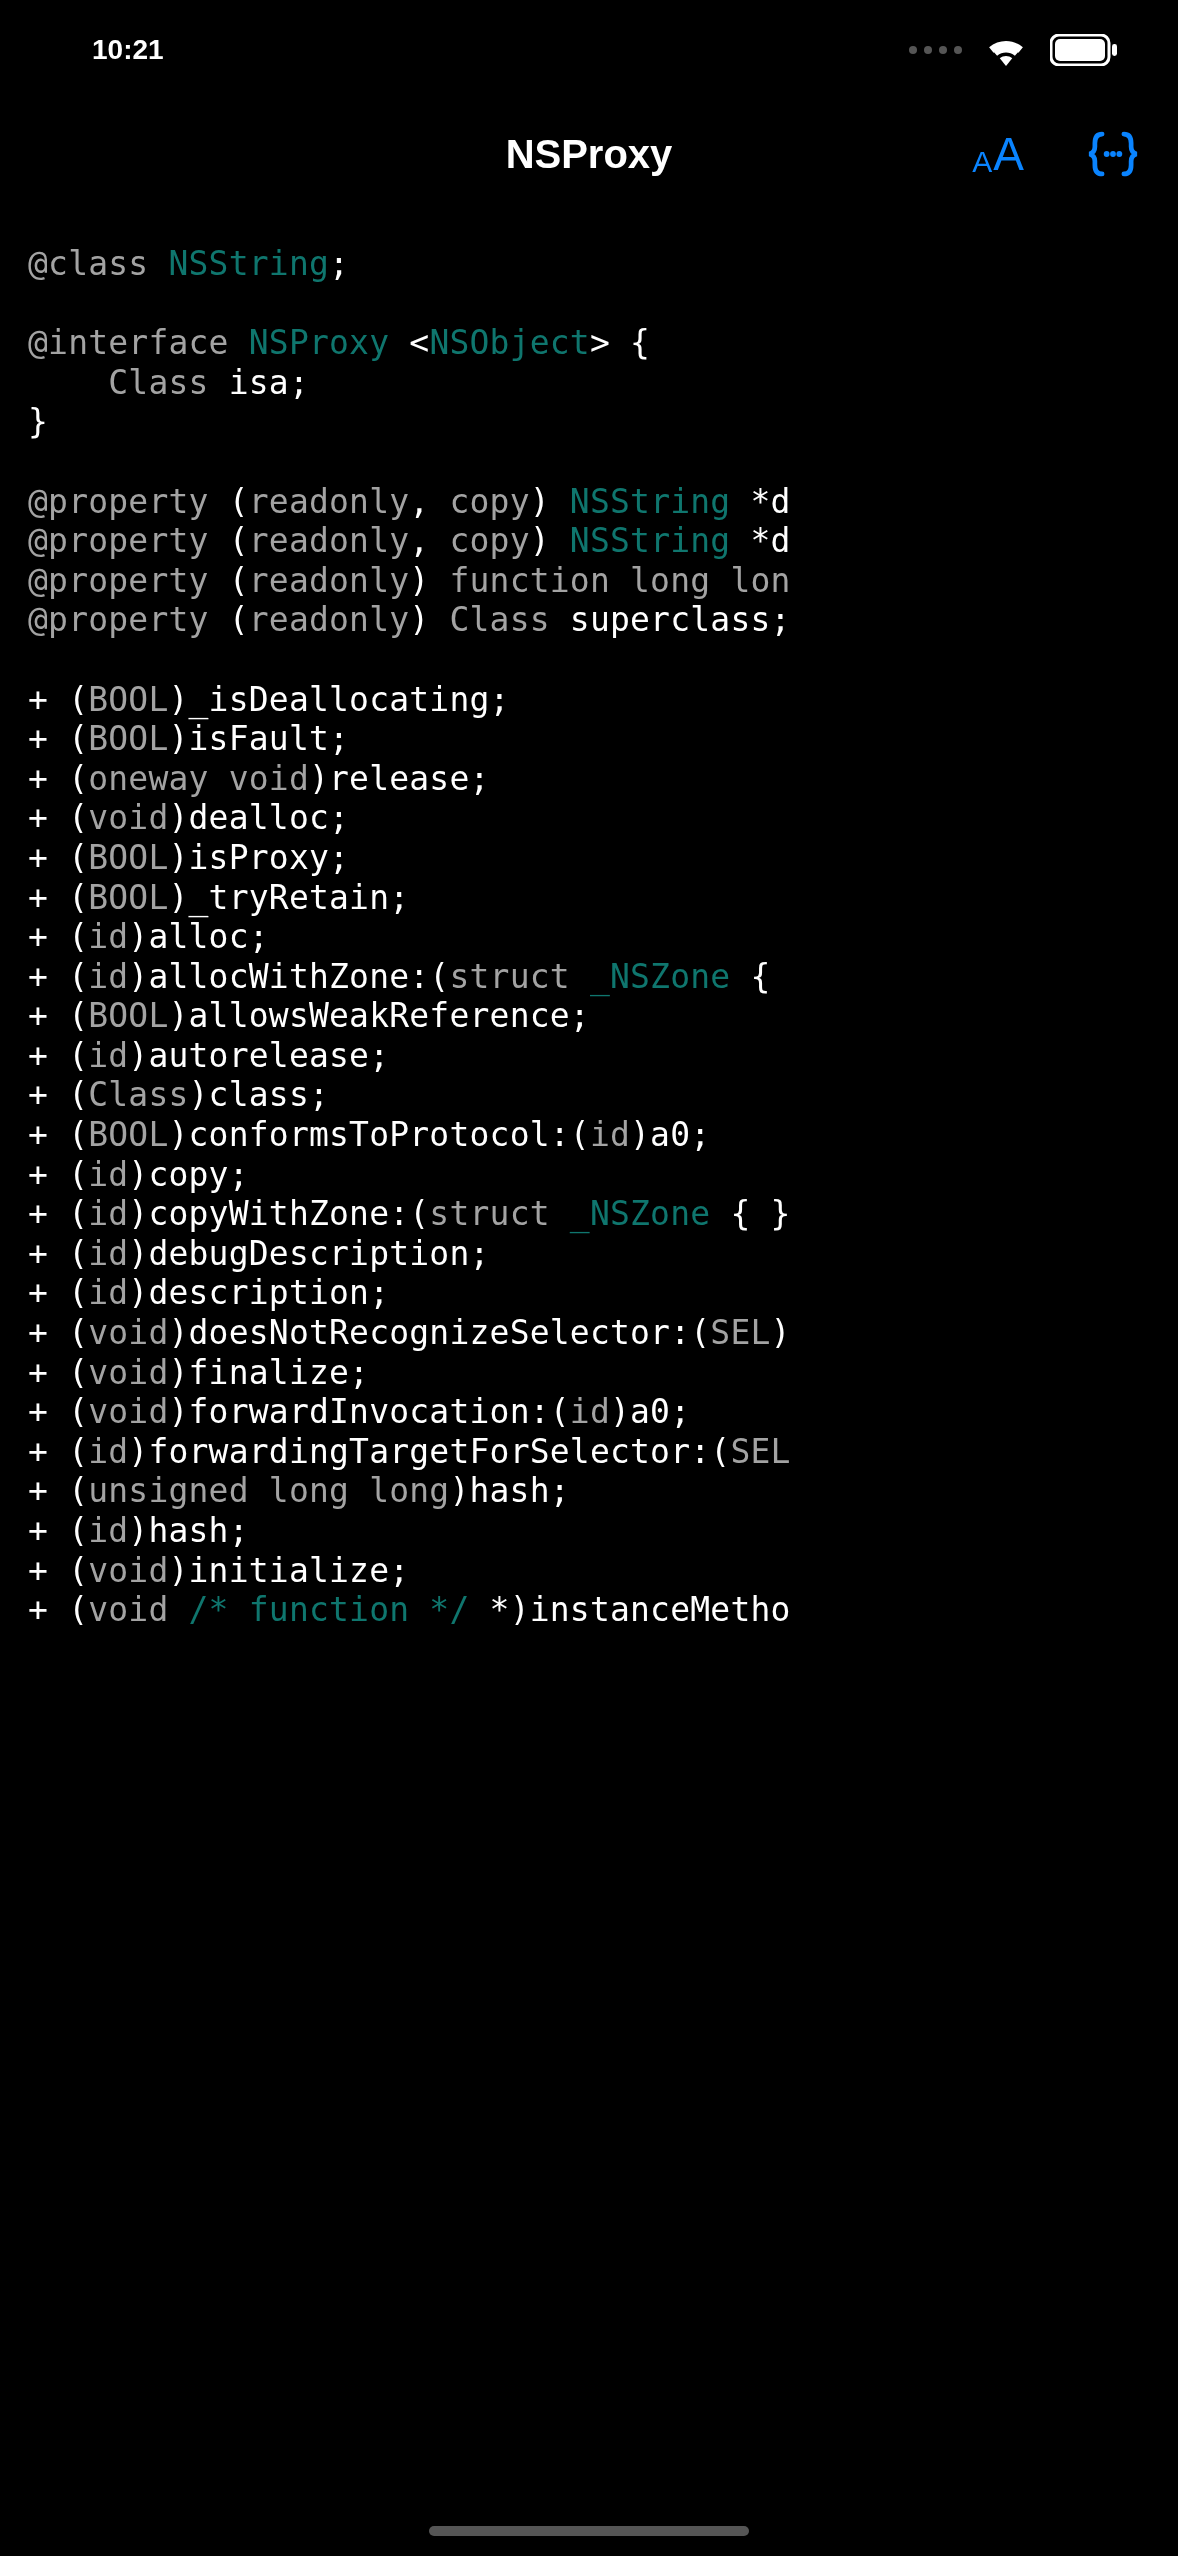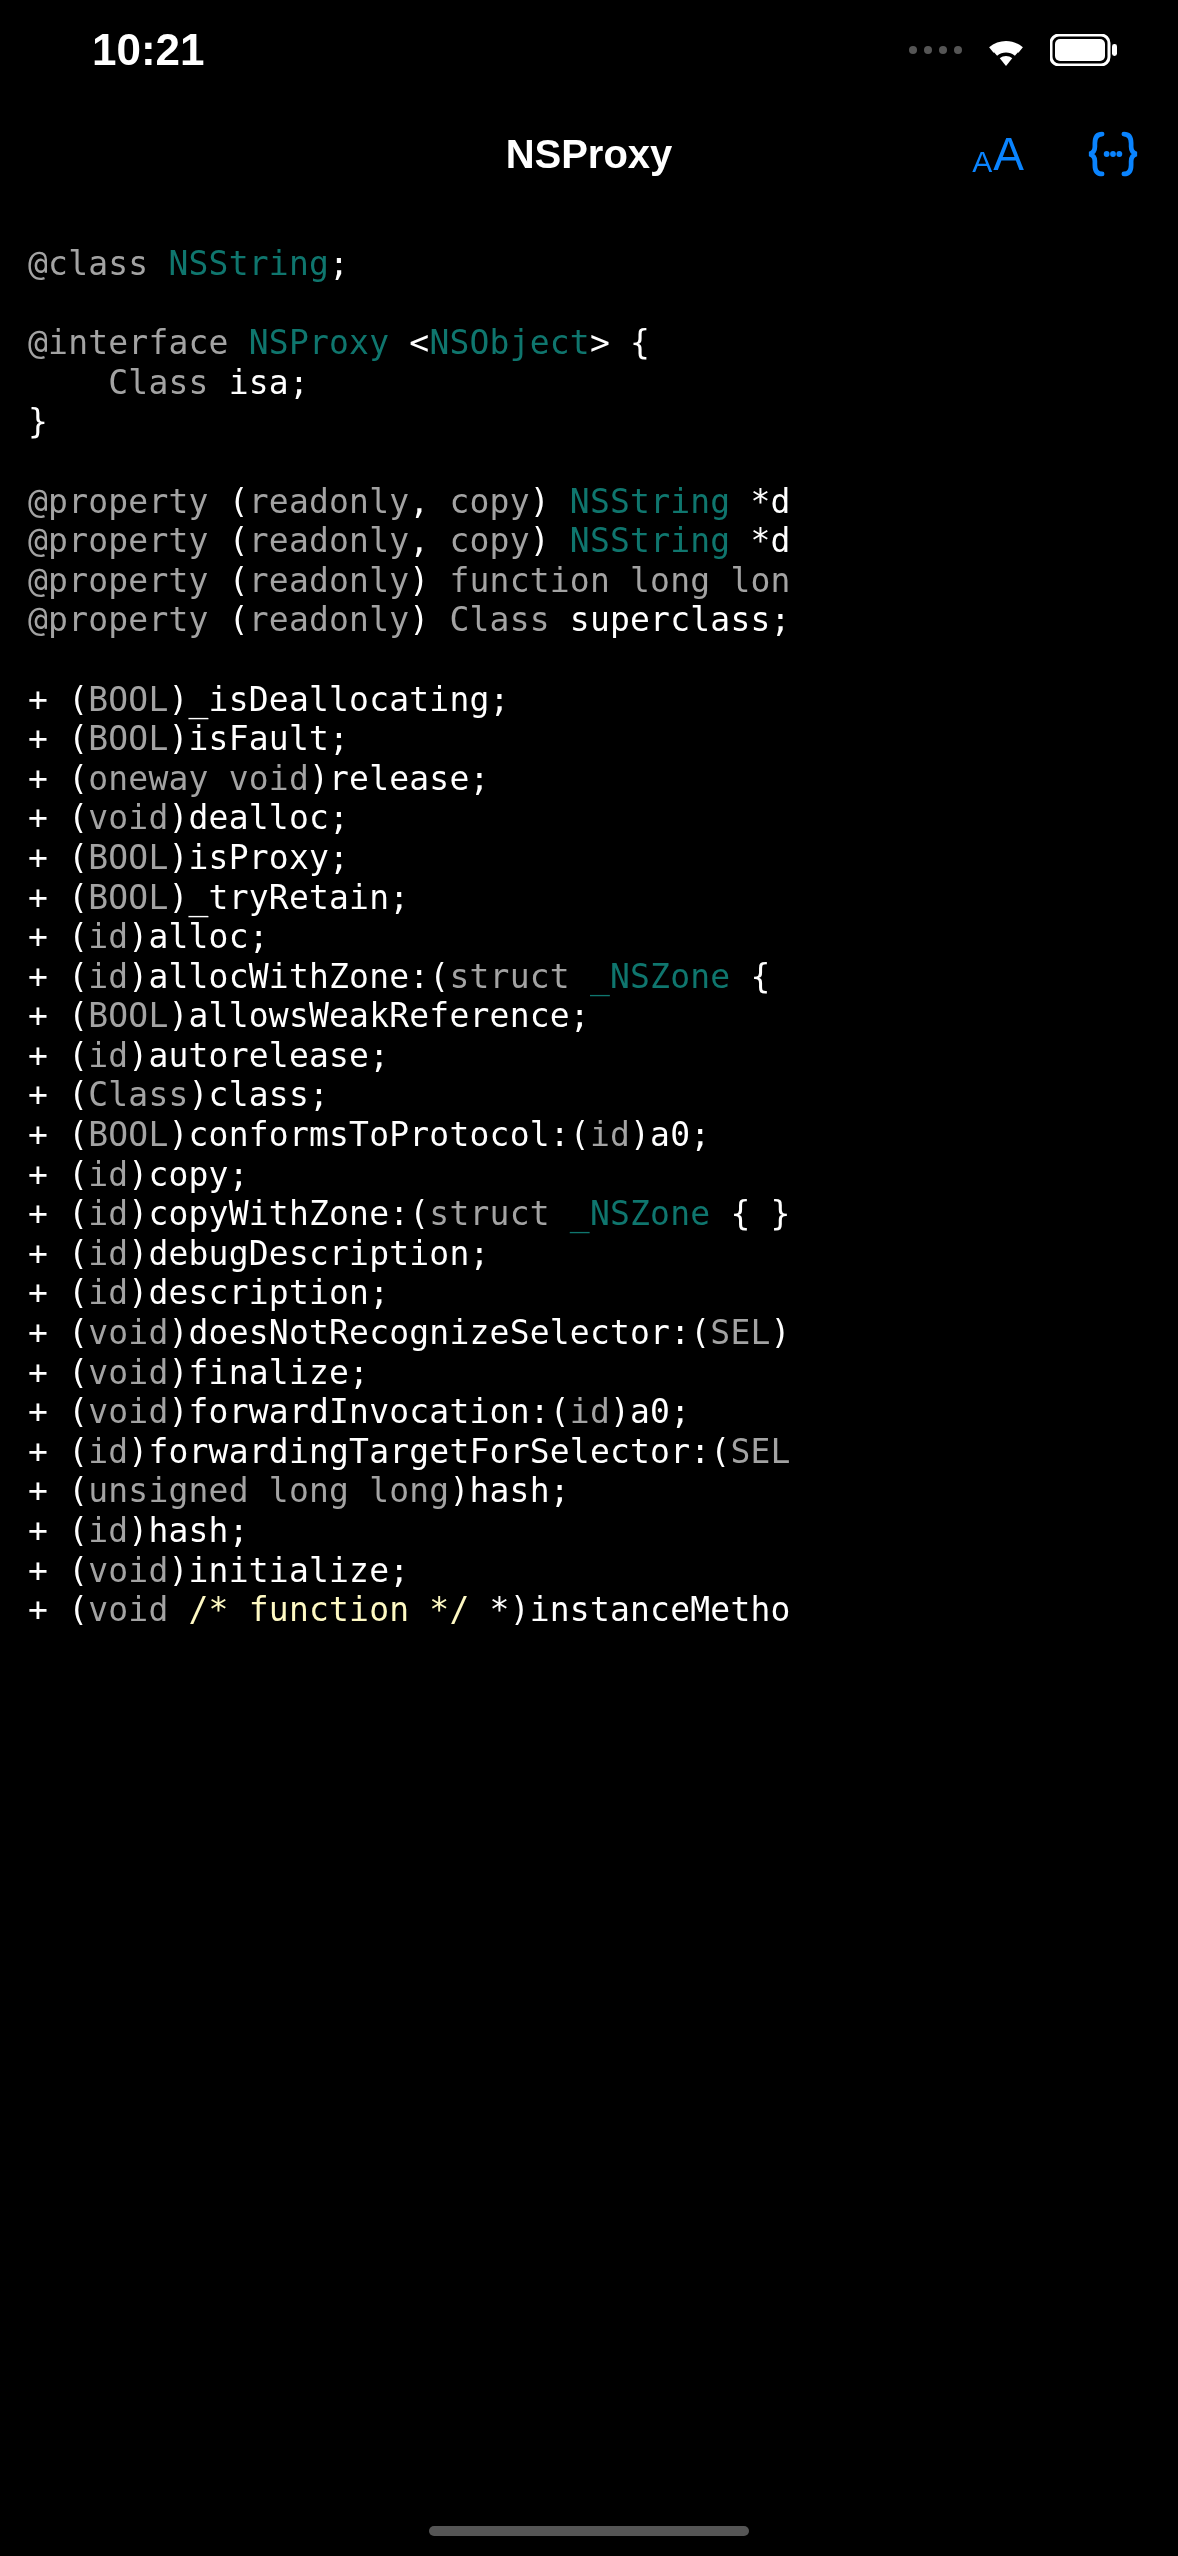--- a/index.html
+++ b/index.html
@@ -12,21 +12,21 @@
       overflow: hidden;
     }
 
     
     .status-bar {
       display: flex;
       justify-content: space-between;
       align-items: center;
       height: 100px;
       padding: 0 60px 0 92px;
-      font-size: 44px;
+      font-size: 28px;
       font-weight: 600;
     }
     .status-right { display: flex; align-items: center; gap: 22px; }
     .dots { display: flex; gap: 7px; align-items: flex-end; }
     .dots span {
       width: 8px; height: 8px; border-radius: 50%;
       background: #555;
     }
     .wifi, .battery { display: inline-flex; }
     .wifi svg, .battery svg { display: block; }
@@ -66,21 +66,21 @@
       padding: 36px 28px 0 28px;
       font-family: "SF Mono", Menlo, Consolas, monospace;
       font-size: 33px;
       line-height: 1.2;
       white-space: pre;
       letter-spacing: 0.2px;
     }
     .c-kw   { color: #a3a3a3; }   
     .c-type { color: #0f766e; }   
     .c-norm { color: #ffffff; }   
-    .c-cmnt { color: #fef9c3; font-style: normal; }
+    .c-cmnt { color: #0f766e; font-style: normal; }
 
     
     .home-ind {
       position: absolute;
       bottom: 20px;
       left: 50%;
       transform: translateX(-50%);
       width: 320px;
       height: 10px;
       border-radius: 6px;

